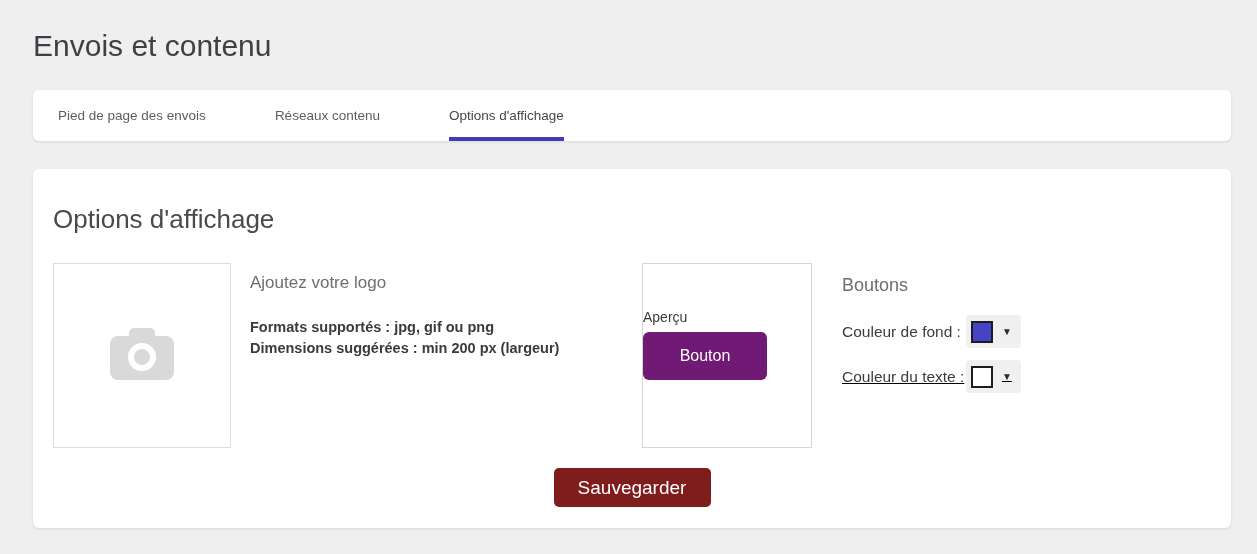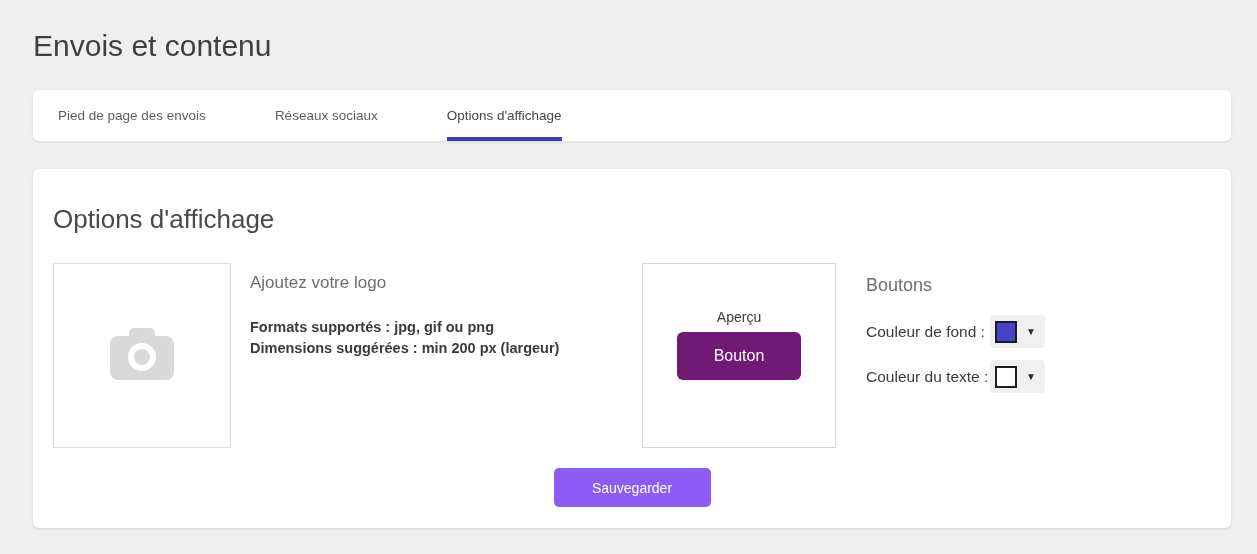--- a/index.html
+++ b/index.html
@@ -91,25 +91,25 @@
     line-height: 21px;
   }
   .logo-description {
     margin-top: 13px;
     font-size: 13.5px;
     color: #464646;
     line-height: 21px;
   }
   .preview-box {
     margin-left: 20px;
-    width: 194px; height: 185px;
+    width: 170px; height: 185px;
     border: 1px solid #d5d5d5;
     display: flex;
     flex-direction: column;
-    align-items: center;
+    align-items: flex-start;
     padding-top: 45px;
     flex: none;
   }
   .preview-label {
     font-size: 14px;
     color: #3c3c3c;
   }
   .preview-button {
     margin-top: 7px;
     width: 124px; height: 48px;
@@ -125,21 +125,21 @@
     margin-top: 12px;
     font-size: 18px;
     font-weight: 400;
     color: #6e6e6e;
   }
   .color-row {
     display: flex;
     align-items: center;
     margin-top: 19px;
   }
-  .color-row.second { margin-top: 12px; }
+  .color-row.second { margin-top: 12px; text-decoration: underline; }
   .color-label {
     font-size: 15.5px;
     color: #3c3c3c;
     width: 124px;
   }
   .color-picker {
     background: #f0f0f0;
     border-radius: 4px;
     height: 33px;
     display: flex;
@@ -153,37 +153,37 @@
   }
   .dropdown-arrow {
     margin-left: 9px;
     font-size: 10px;
     color: #2b2b2b;
   }
   .save-button {
     display: block;
     margin: 20px auto 0;
     width: 157px; height: 39px;
-    background: #8b5cf6;
+    background: #7f1d1d;
     border: none;
     border-radius: 5px;
     color: #ffffff;
-    font-size: 14px;
+    font-size: 19px;
     font-family: "Liberation Sans", sans-serif;
     cursor: pointer;
   }
 </style>
 </head>
 <body>
 
 <h1 class="page-title">Envois et contenu</h1>
 
 <nav class="tabbar">
   <div class="tab">Pied de page des envois</div>
-  <div class="tab">Réseaux sociaux</div>
+  <div class="tab">Réseaux contenu</div>
   <div class="tab active">Options d'affichage</div>
 </nav>
 
 <section class="panel">
   <h2 class="panel-heading">Options d'affichage</h2>
 
   <div class="content-row">
 
     <div class="logo-box">
       <span>

